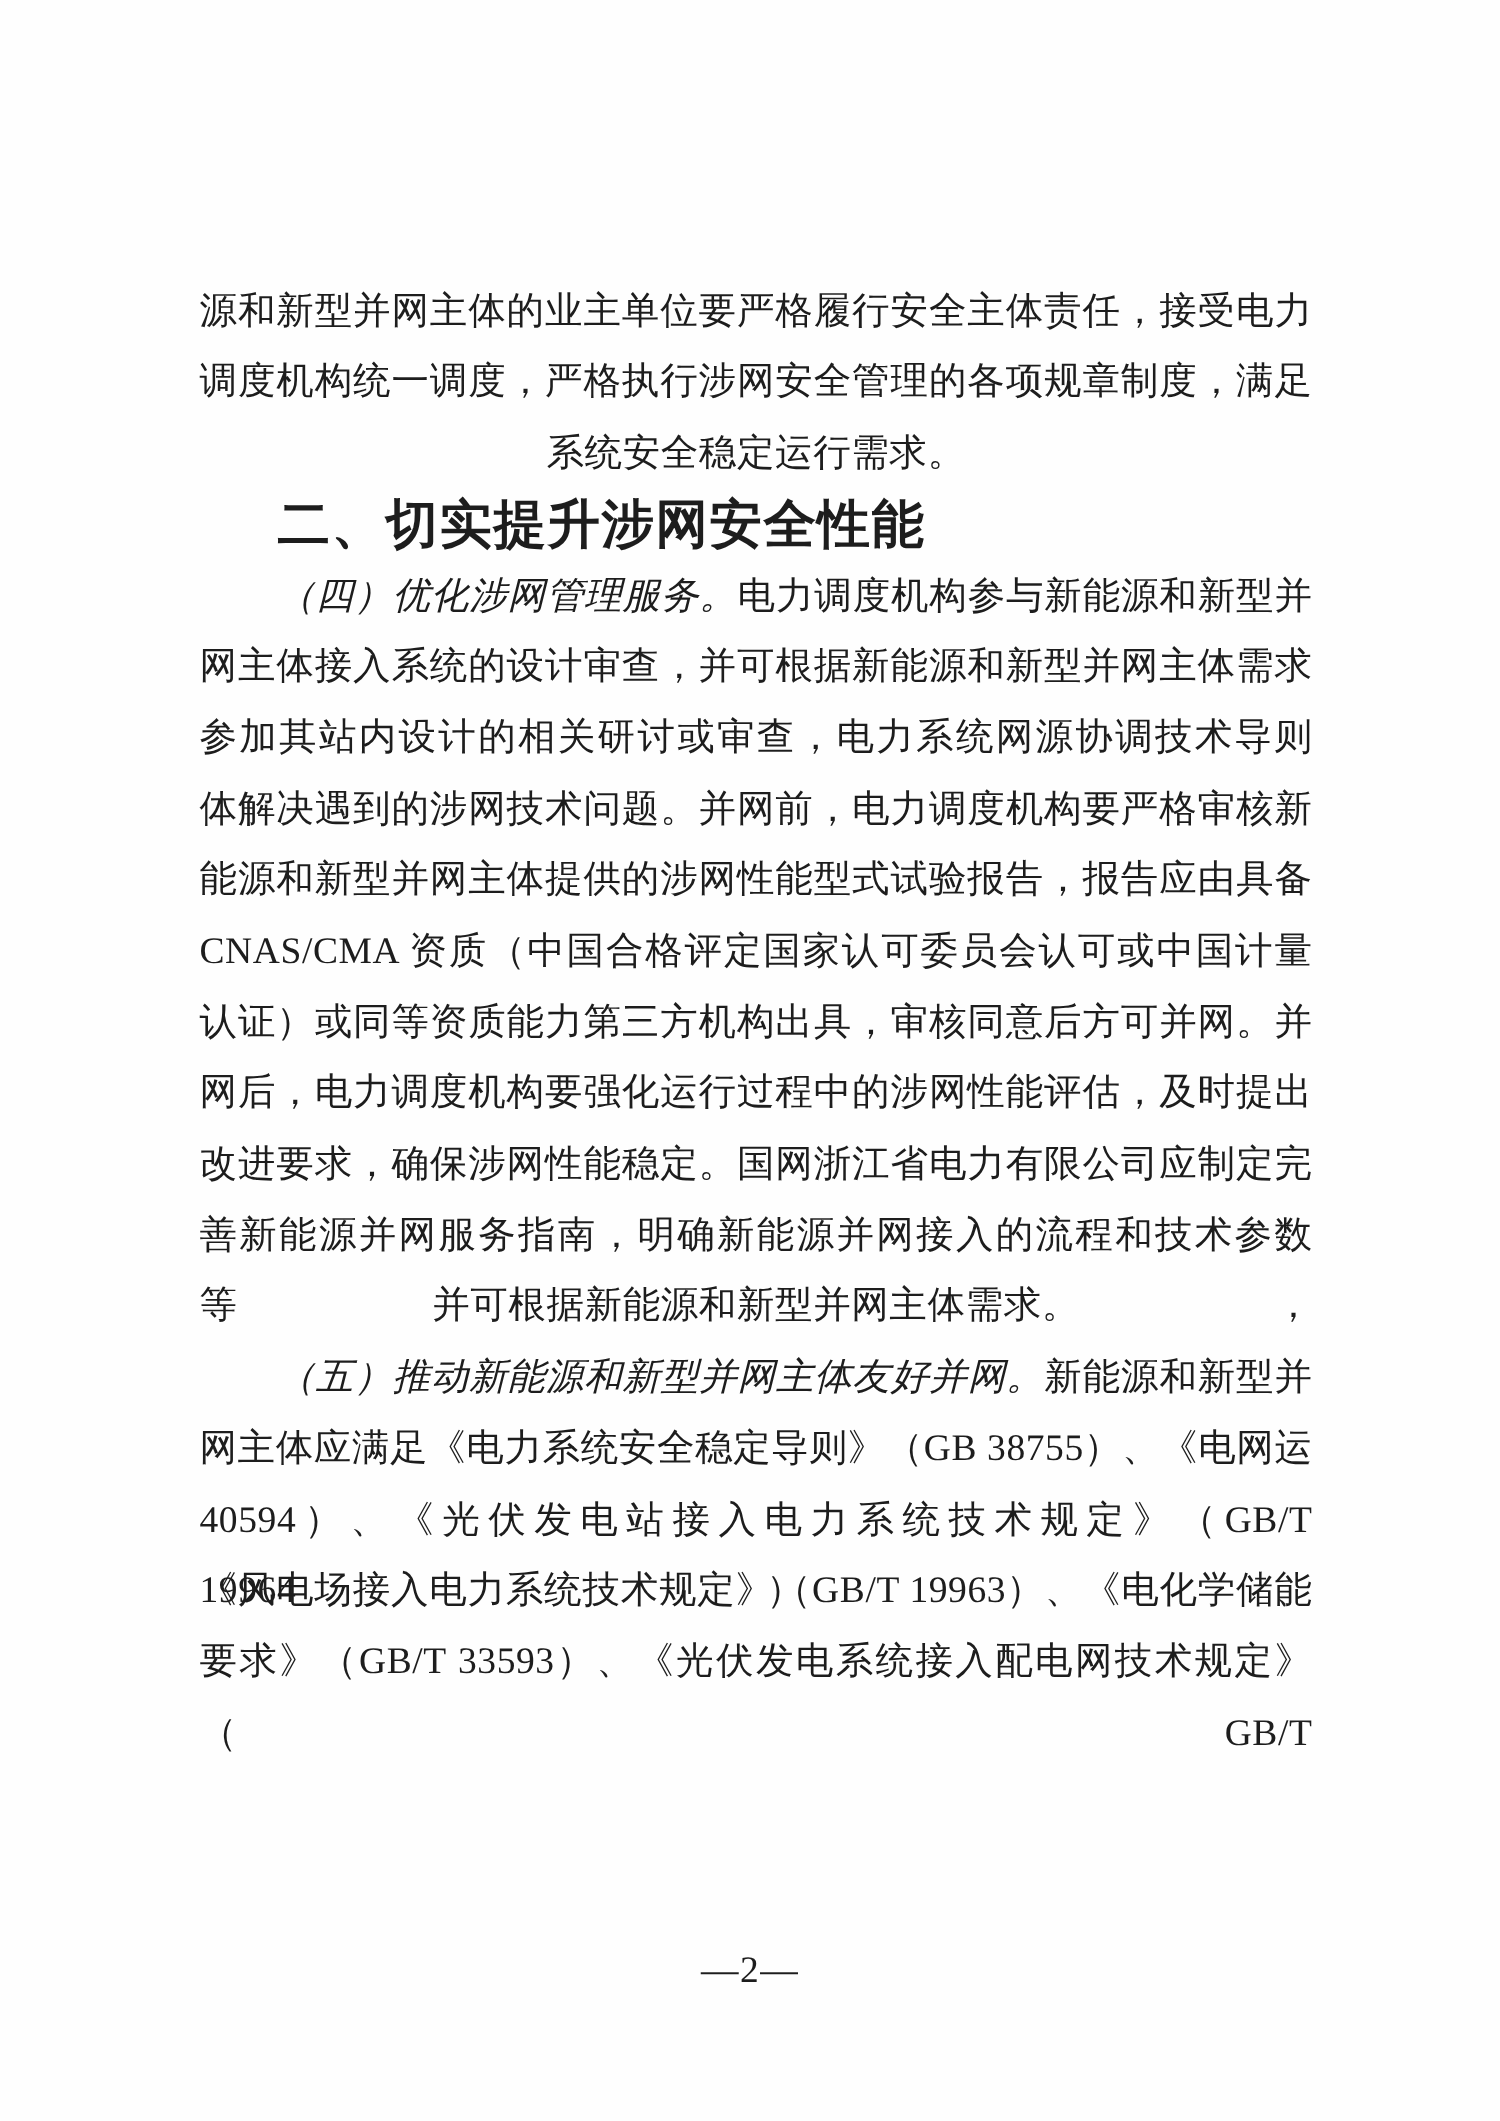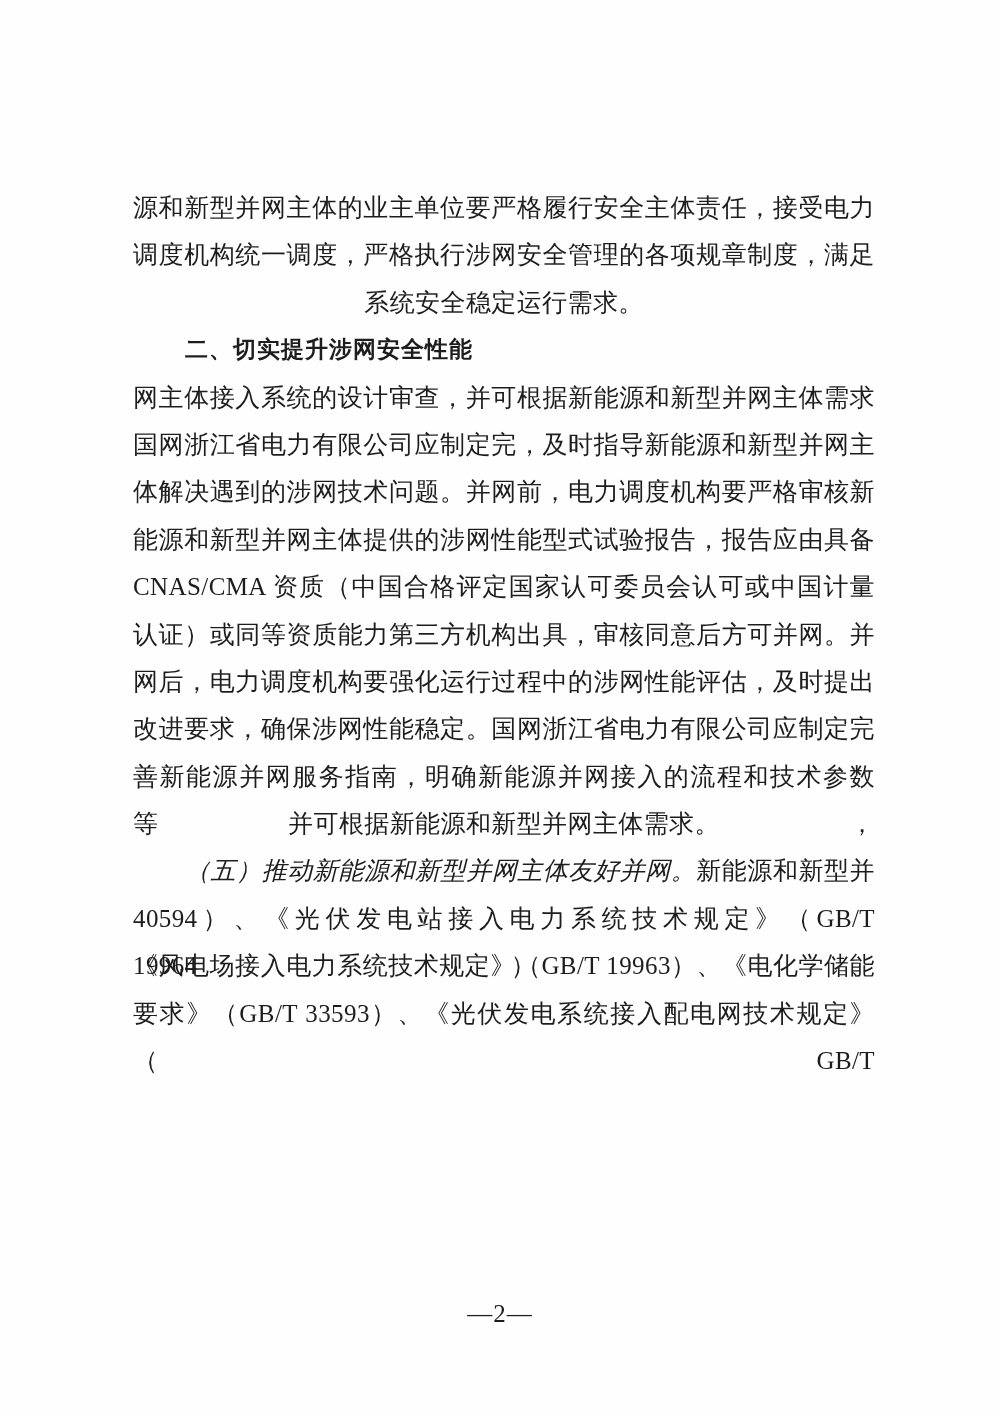--- a/index.html
+++ b/index.html
@@ -37,21 +37,21 @@
   }
   .end {
     text-align: center;
   }
   .indent {
     text-indent: 52px;
   }
   .heading {
     font-family: "Liberation Sans", "DejaVu Sans", sans-serif;
     font-weight: 700;
-    font-size: 23px;
+    font-size: 35px;
     text-indent: 52px;
     letter-spacing: 1px;
   }
   .kaiti {
     font-style: italic;
   }
   .pagenum {
     position: absolute;
     left: 0;
     top: 1300px;
@@ -64,29 +64,31 @@
 </style>
 </head>
 <body>
 
 <div class="page">
   <div class="content">
     <div class="ln just">源和新型并网主体的业主单位要严格履行安全主体责任，接受电力</div>
     <div class="ln just">调度机构统一调度，严格执行涉网安全管理的各项规章制度，满足</div>
     <div class="ln end">系统安全稳定运行需求。</div>
     <div class="ln heading">二、切实提升涉网安全性能</div>
+    <div class="ln just indent"><span class="kaiti">（四）优化涉网管理服务。</span><span>电力调度机构参与新能源和新型并</span></div>
     <div class="ln just">网主体接入系统的设计审查，并可根据新能源和新型并网主体需求</div>
-    <div class="ln just">国网浙江省电力有限公司应制定完，及时指导新能源和新型并网主</div>
+    <div class="ln just">参加其站内设计的相关研讨或审查，电力系统网源协调技术导则</div>
     <div class="ln just">体解决遇到的涉网技术问题。并网前，电力调度机构要严格审核新</div>
     <div class="ln just">能源和新型并网主体提供的涉网性能型式试验报告，报告应由具备</div>
     <div class="ln just">CNAS/CMA 资质（中国合格评定国家认可委员会认可或中国计量</div>
     <div class="ln just">认证）或同等资质能力第三方机构出具，审核同意后方可并网。并</div>
     <div class="ln just">网后，电力调度机构要强化运行过程中的涉网性能评估，及时提出</div>
     <div class="ln just">改进要求，确保涉网性能稳定。国网浙江省电力有限公司应制定完</div>
     <div class="ln just">善新能源并网服务指南，明确新能源并网接入的流程和技术参数等，</div>
     <div class="ln end">并可根据新能源和新型并网主体需求。</div>
     <div class="ln just indent"><span class="kaiti">（五）推动新能源和新型并网主体友好并网。</span><span>新能源和新型并</span></div>
+    <div class="ln just">网主体应满足《电力系统安全稳定导则》（GB 38755）、《电网运</div>
     <div class="ln just">40594）、《光伏发电站接入电力系统技术规定》（GB/T 19964）、</div>
     <div class="ln just">《风电场接入电力系统技术规定》（GB/T 19963）、《电化学储能</div>
     <div class="ln just">要求》（GB/T 33593）、《光伏发电系统接入配电网技术规定》（GB/T</div>
   </div>
   <div class="pagenum">—2—</div>
 </div>
 
 </body></html>

